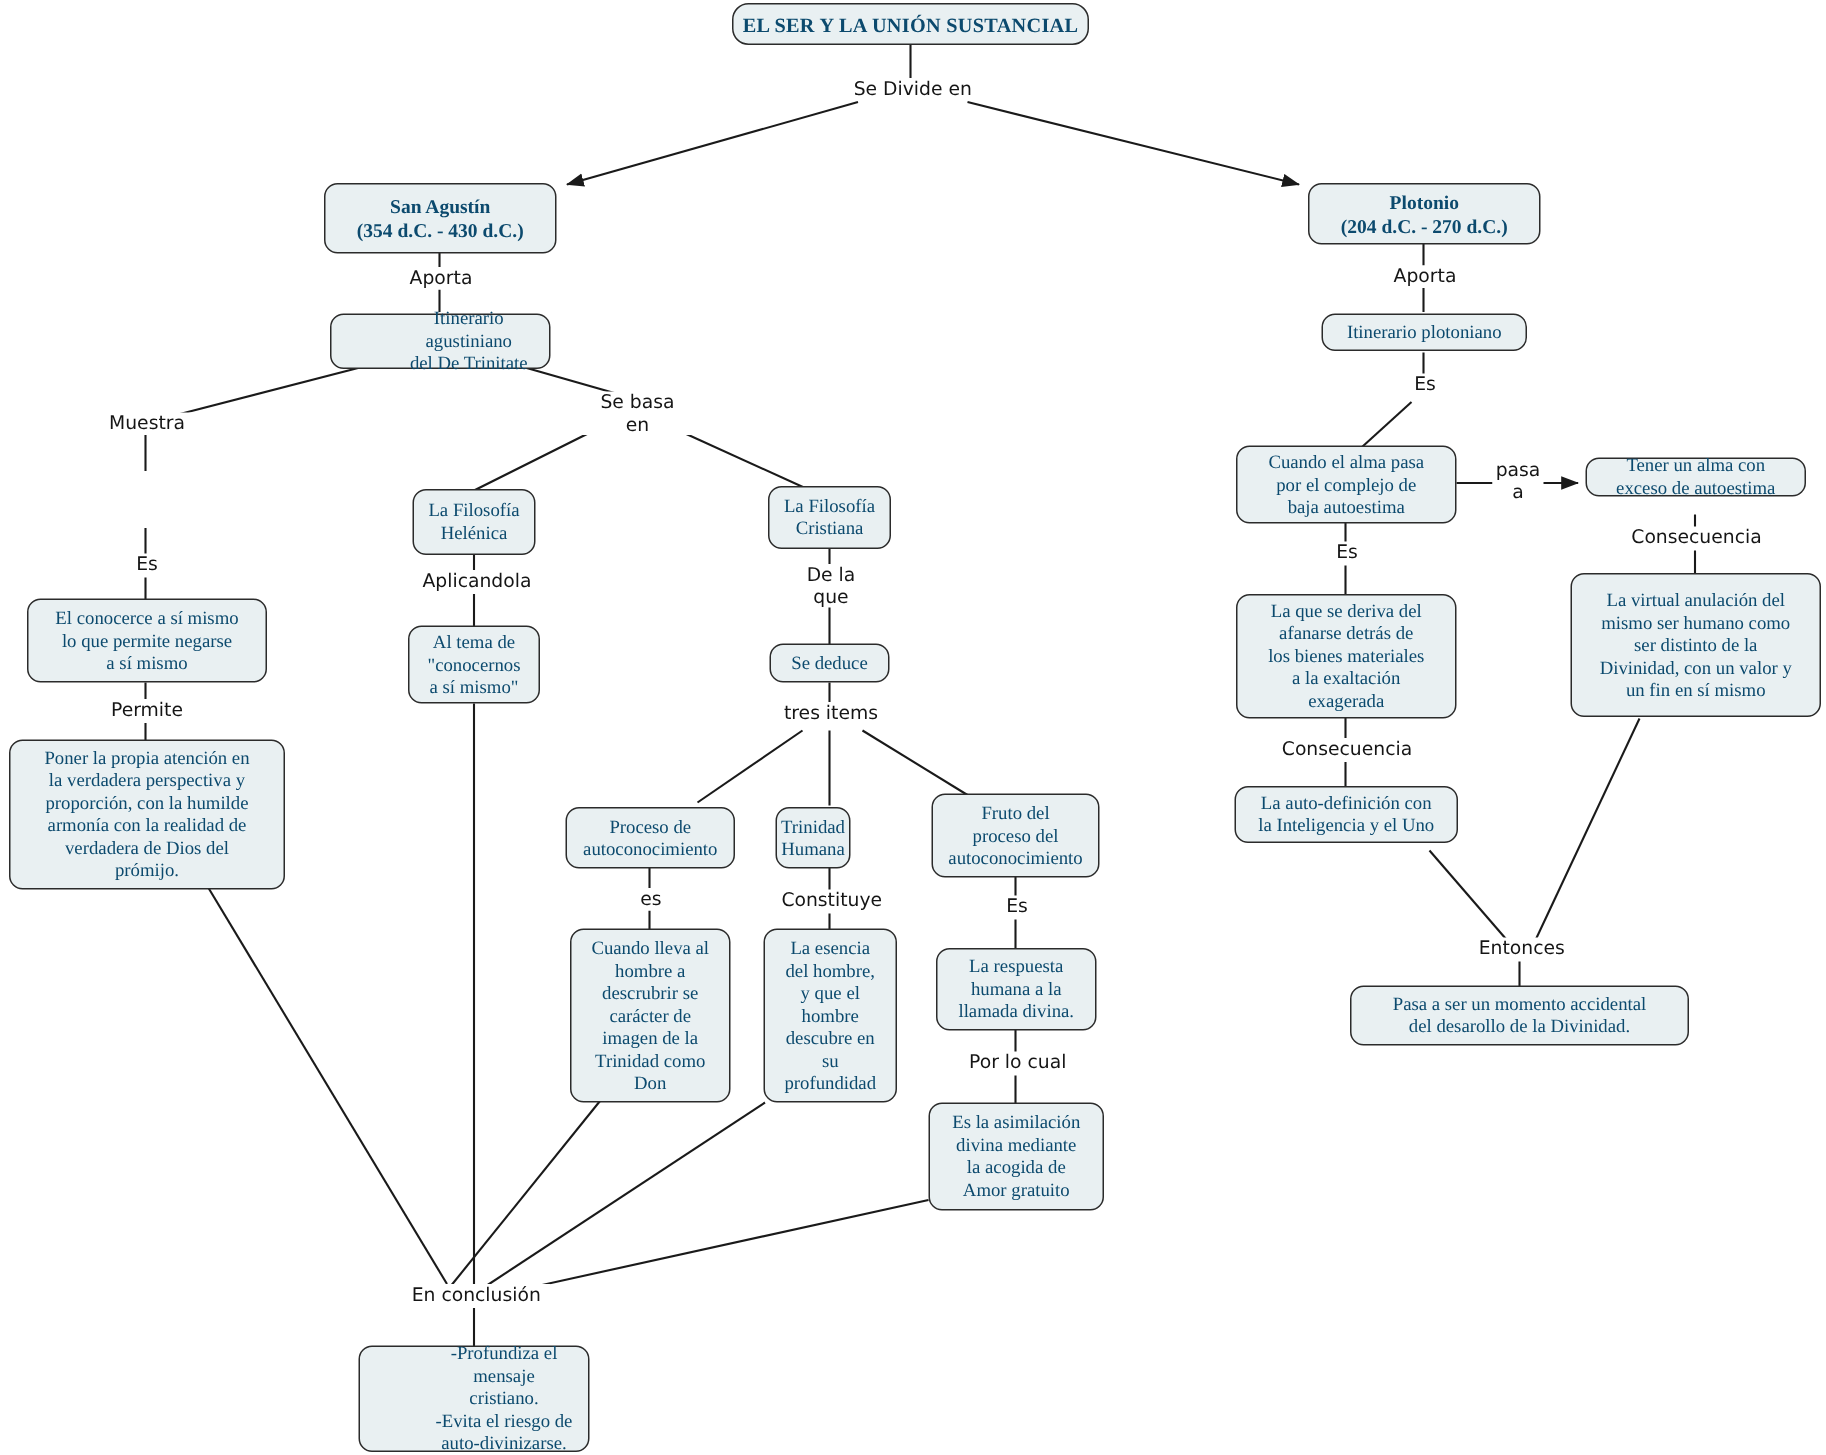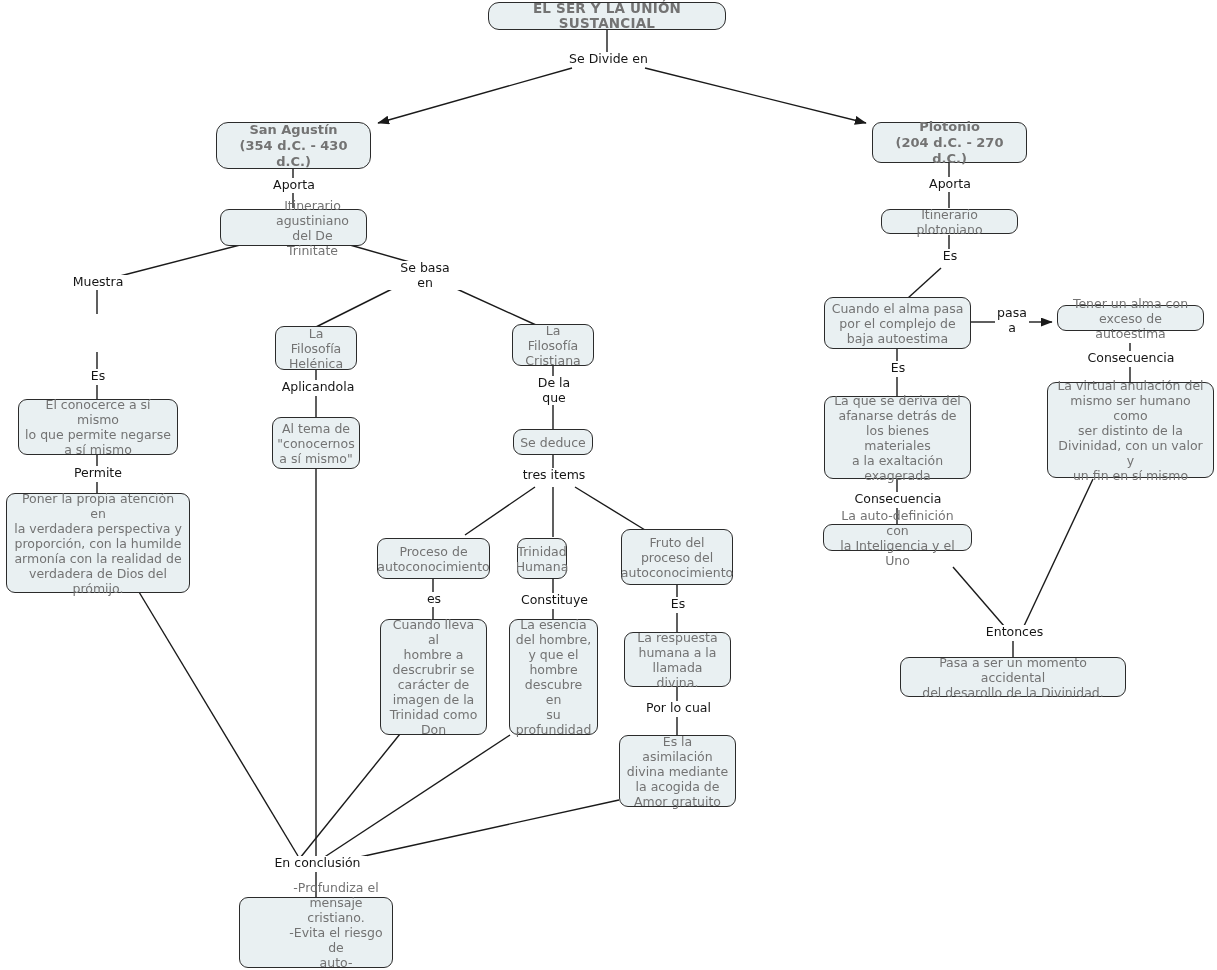--- a/index.html
+++ b/index.html
@@ -28,25 +28,26 @@
   .node {
     position: absolute;
     box-sizing: border-box;
     background: #e9f0f2;
     border: 1.5px solid #2b2b2b;
     border-radius: 9px;
     display: flex;
     align-items: center;
     justify-content: center;
     text-align: center;
-    color: #737373;
+    color: #0c4a6e;
     font-size: 12.5px;
     line-height: 15px;
     padding: 3px 6px;
     white-space: pre-line;
+    font-family: Liberation Serif, serif;
   }
   .node.title {
     font-weight: bold;
     font-size: 13.5px;
     border-radius: 11px;
     letter-spacing: 0.2px;
   }
   .node.person {
     font-weight: bold;
     font-size: 13px;
@@ -147,21 +148,21 @@
       <path d="M953,567 L1004,626"></path>
 
       <path d="M1093,479 L1024,626"></path>
 
       <path d="M1013,641 L1013,658"></path>
     </g>
   </svg>
 
   <div class="node title" style="left:488px; top:2px; width:238px; height:28px;">EL SER Y LA UNIÓN SUSTANCIAL</div>
 
-  <div class="node person" style="left:216px; top:122px; width:155px; height:47px;border-radius:12px;">San Agustín
+  <div class="node person" style="left:216px; top:122px; width:155px; height:47px;">San Agustín
 (354 d.C. - 430 d.C.)</div>
 
   <div class="node person" style="left:872px; top:122px; width:155px; height:41px;">Plotonio
 (204 d.C. - 270 d.C.)</div>
 
   <div class="node" style="left:220px; top:209px; width:147px; height:37px;padding-left:44px;">Itinerario agustiniano
 del De Trinitate</div>
 
   <div class="node" style="left:881px; top:209px; width:137px; height:25px;">Itinerario plotoniano</div>
 
@@ -241,21 +242,21 @@
 los bienes materiales
 a la exaltación
 exagerada</div>
 
   <div class="node" style="left:1047px; top:382px; width:167px; height:96px;">La virtual anulación del
 mismo ser humano como
 ser distinto de la
 Divinidad, con un valor y
 un fin en sí mismo</div>
 
-  <div class="node" style="left:823px; top:524px; width:149px; height:27px;">La auto-definición con
+  <div class="node" style="left:823px; top:524px; width:149px; height:38px;">La auto-definición con
 la Inteligencia y el Uno</div>
 
   <div class="node" style="left:900px; top:657px; width:226px; height:40px;">Pasa a ser un momento accidental
 del desarollo de la Divinidad.</div>
 
   <div class="link-label" style="left:561px; top:52px; width:93px;">Se Divide en</div>
 
   <div class="link-label" style="left:261px; top:178px; width:64px;">Aporta</div>
 
   <div class="link-label" style="left:917px; top:177px; width:64px;">Aporta</div>

